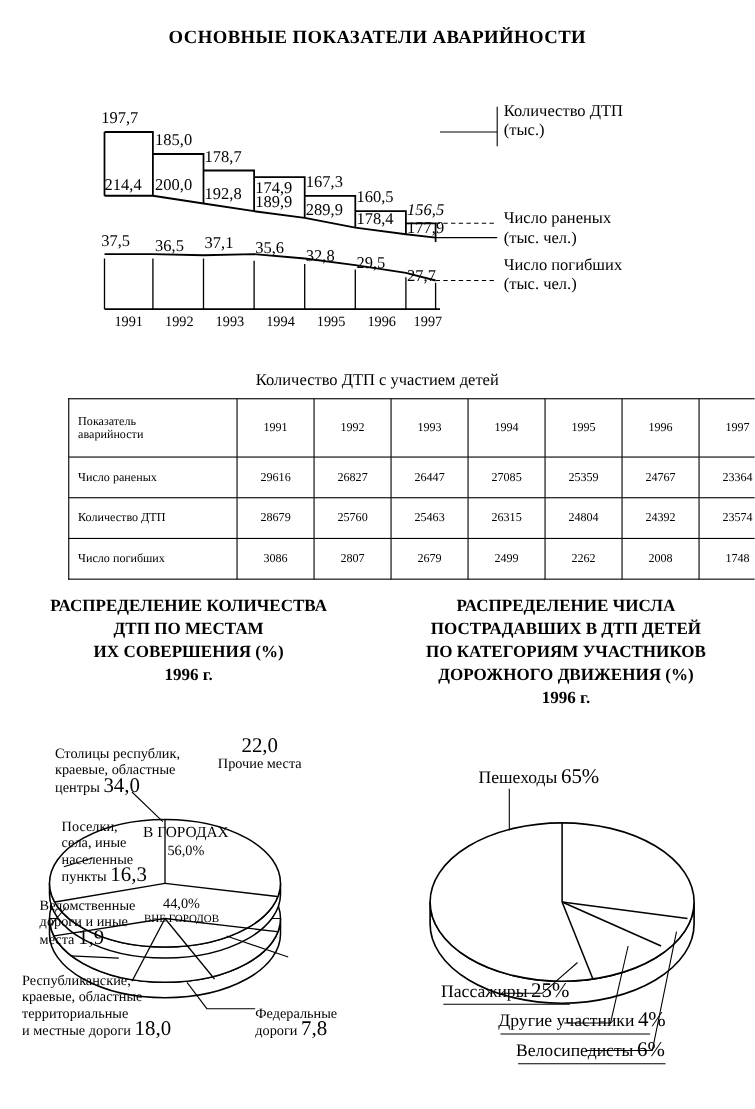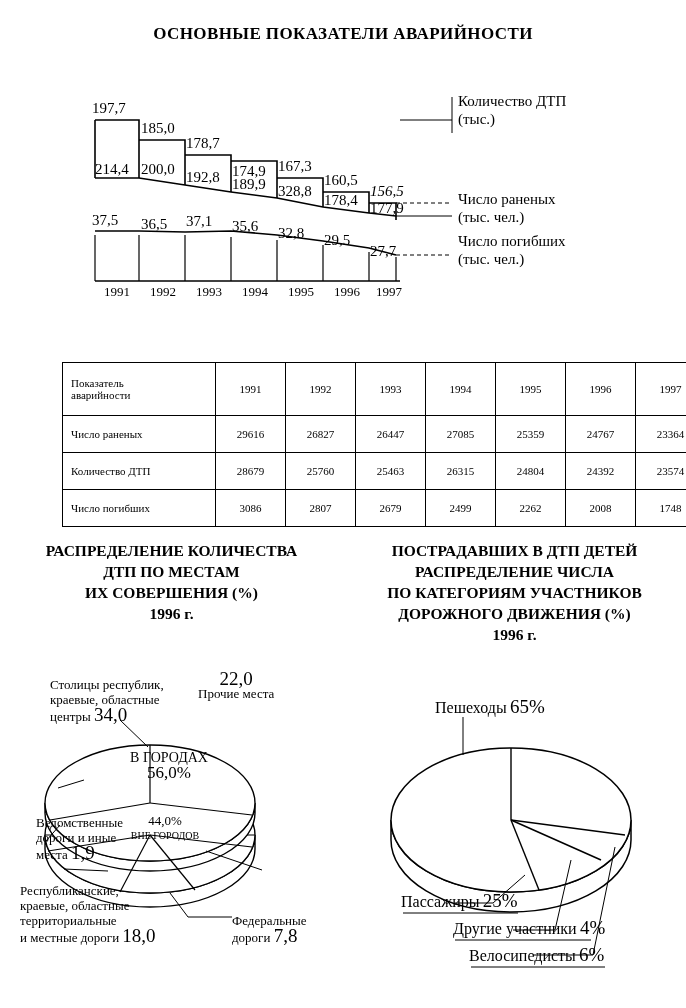--- a/index.html
+++ b/index.html
@@ -168,21 +168,21 @@
     <span class="lbl" style="left:186px; top:50px;">178,7</span>
     <span class="lbl" style="left:232px; top:58px;margin-top:20px;">174,9</span>
     <span class="lbl" style="left:278px; top:73px;">167,3</span>
     <span class="lbl" style="left:324px; top:87px;">160,5</span>
     <span class="lbl" style="left:370px; top:98px;font-style:italic;">156,5</span>
 
     <span class="lbl" style="left:95px; top:76px;">214,4</span>
     <span class="lbl" style="left:141px; top:76px;">200,0</span>
     <span class="lbl" style="left:186px; top:84px;">192,8</span>
     <span class="lbl" style="left:232px; top:91px;">189,9</span>
-    <span class="lbl" style="left:278px; top:98px;">328,8</span>
+    <span class="lbl" style="left:278px; top:98px;">289,9</span>
     <span class="lbl" style="left:324px; top:107px;">178,4</span>
     <span class="lbl" style="left:370px; top:115px;">177,9</span>
 
     <span class="lbl" style="left:92px; top:127px;">37,5</span>
     <span class="lbl" style="left:141px; top:131px;">36,5</span>
     <span class="lbl" style="left:186px; top:128px;">37,1</span>
     <span class="lbl" style="left:232px; top:133px;">35,6</span>
     <span class="lbl" style="left:278px; top:140px;">32,8</span>
     <span class="lbl" style="left:324px; top:147px;">29,5</span>
     <span class="lbl" style="left:370px; top:158px;">27,7</span>
@@ -196,20 +196,21 @@
     <span class="axis-year" style="left:365px; top:199px;">1997</span>
 
     <span class="lbl" style="left:458px; top:8px;">Количество ДТП</span>
     <span class="lbl" style="left:458px; top:26px;">(тыс.)</span>
     <span class="lbl" style="left:458px; top:106px;">Число раненых</span>
     <span class="lbl" style="left:458px; top:124px;">(тыс. чел.)</span>
     <span class="lbl" style="left:458px; top:148px;">Число погибших</span>
     <span class="lbl" style="left:458px; top:166px;">(тыс. чел.)</span>
   </div>
 
+  <div class="table-caption">Количество ДТП с участием детей</div>
 
   <table class="kids">
     <tbody>
         <tr class="header">
       <td class="rowhead">
         <div>Показатель</div>
         <div>аварийности</div>
       </td>
       <td class="colhead">1991</td>
       <td class="colhead">1992</td>
@@ -253,22 +254,22 @@
     </table>
 
   <div class="sect-title" id="sect-left-title">
     <div>РАСПРЕДЕЛЕНИЕ КОЛИЧЕСТВА</div>
     <div>ДТП ПО МЕСТАМ</div>
     <div>ИХ СОВЕРШЕНИЯ  (%)</div>
     <div>1996 г.</div>
   </div>
 
   <div class="sect-title" id="sect-right-title">
+    <div>РАСПРЕДЕЛЕНИЕ ЧИСЛА</div>
     <div>ПОСТРАДАВШИХ В ДТП ДЕТЕЙ</div>
-    <div>РАСПРЕДЕЛЕНИЕ ЧИСЛА</div>
     <div>ПО КАТЕГОРИЯМ УЧАСТНИКОВ</div>
     <div>ДОРОЖНОГО ДВИЖЕНИЯ (%)</div>
     <div>1996 г.</div>
   </div>
 
   <div class="pie-area" id="pie-left">
     <svg width="343" height="353" viewBox="0 0 343 353">
 
       <path d="M140,190 a105,58 0 0 0 210,0 l0,14 a105,58 0 0 1 -210,0 z" fill="#fff" stroke="#000" stroke-width="1.4" transform="translate(-95,-10)"></path>
 
@@ -309,20 +310,29 @@
       <div>краевые, областные</div>
       <div style="display:inline-block;">центры</div>
       <span class="big">34,0</span>
     </div>
 
     <div class="callout" style="left:198px; top:16px;">
       <div class="big" style="text-align:center;">22,0</div>
       <div>Прочие места</div>
     </div>
 
+    <div class="callout" style="left:56px; top:88px; width:110px;">
+      <div>Поселки,</div>
+      <div>села, иные</div>
+      <div>населенные</div>
+      <div>
+        <span>пункты</span>
+        <span class="big">16,3</span>
+      </div>
+    </div>
 
     <div class="callout" style="left:36px; top:160px; width:120px;">
       <div>Ведомственные</div>
       <div>дороги и иные</div>
       <div>
         <span>места</span>
         <span class="big">1,9</span>
       </div>
     </div>
 
@@ -340,21 +350,21 @@
       <div>Федеральные</div>
       <div>
         <span>дороги</span>
         <span class="big">7,8</span>
       </div>
     </div>
 
     
     <div class="callout" style="left:114px; top:95px; width:110px; text-align:center;">
       <div style="font-size:14px;">В ГОРОДАХ</div>
-      <div style="font-size:17px;">56,0%</div>
+      <div style="font-size:13px;">56,0%</div>
     </div>
     <div class="callout" style="left:100px; top:158px; width:130px; text-align:center;">
       <div style="font-size:13px;">44,0%</div>
       <div style="font-size:10px;">ВНЕ ГОРОДОВ</div>
     </div>
   </div>
 
   <div class="pie-area" id="pie-right">
     <svg width="343" height="353" viewBox="0 0 343 353">
 

